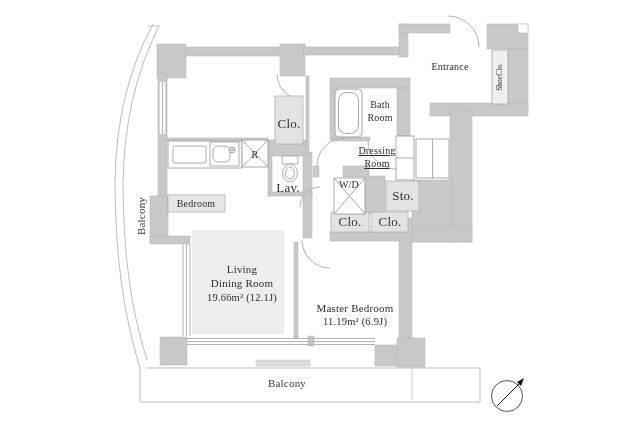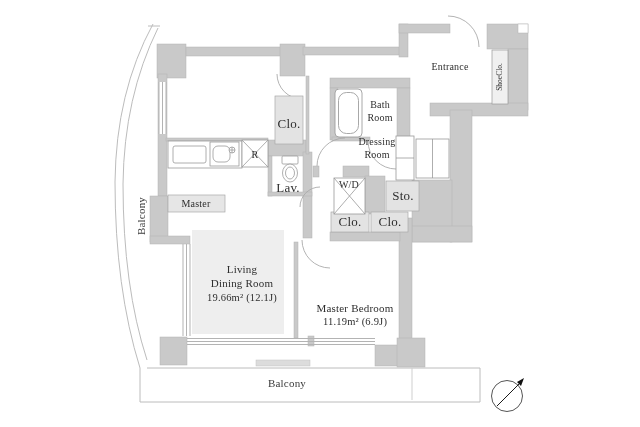--- a/index.html
+++ b/index.html
@@ -166,34 +166,34 @@
   <div class="lbl" style="left:355px;top:288px;margin-top:27px;">
     <span class="room-name">Master Bedroom</span>
     <span class="room-area">11.19m² (6.9J)</span>
   </div>
 
   <div class="lbl" style="left:380px;top:111px;">
     <span class="md">Bath</span>
     <span class="md">Room</span>
   </div>
 
-  <div class="lbl" style="left:377px;top:148px;">
+  <div class="lbl" style="left:377px;top:157px;text-decoration:underline;">
     <span class="md">Dressing</span>
     <span class="md">Room</span>
   </div>
 
   <div class="lbl md" style="left:450px;top:66px;">
     <span>Entrance</span>
   </div>
 
   <div class="lbl sm" style="left:289px;top:124px;">
       <span>Clo.</span>
     </div>
   <div class="lbl md" style="left:196px;top:203px;">
-      <span>Master</span>
+      <span>Bedroom</span>
     </div>
   <div class="lbl md" style="left:255px;top:154px;">
       <span>R</span>
     </div>
   <div class="lbl sm" style="left:288px;top:188px;">
       <span>Lav.</span>
     </div>
   <div class="lbl md" style="left:349px;top:184px;">
       <span>W/D</span>
     </div>

